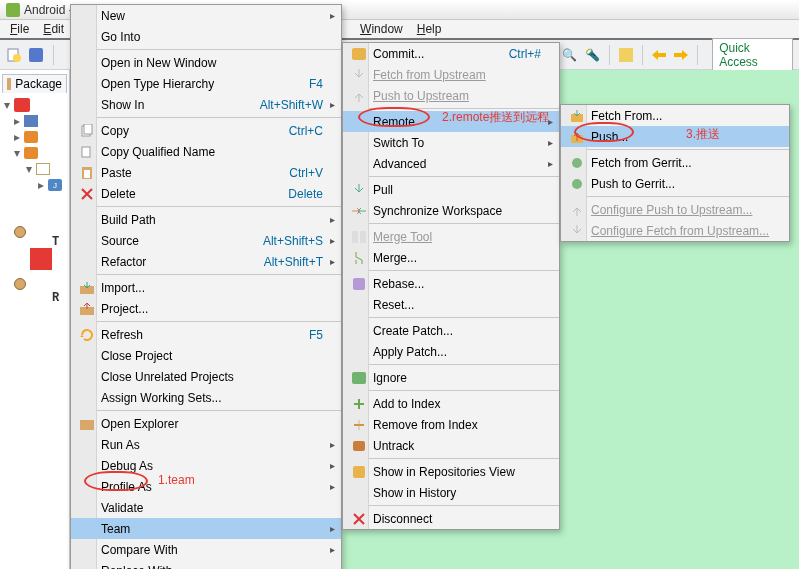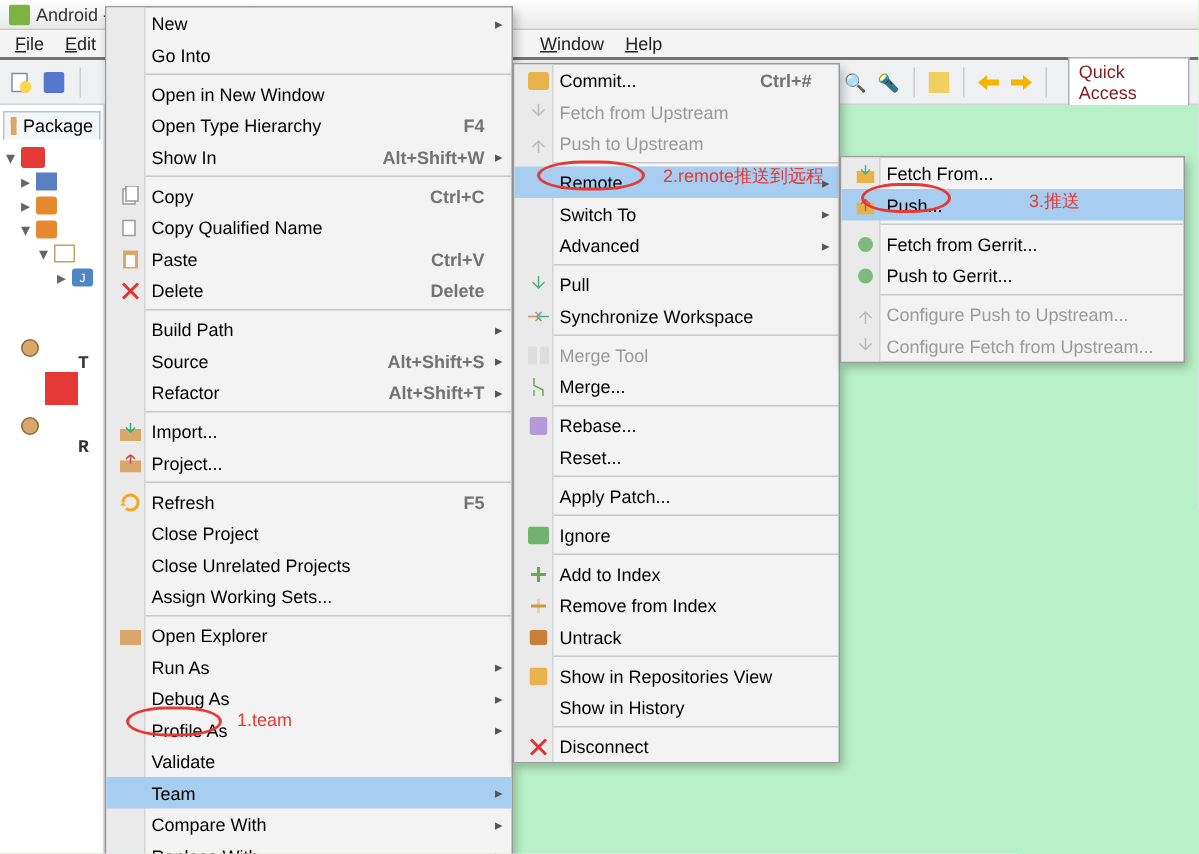--- a/index.html
+++ b/index.html
@@ -11,21 +11,21 @@
 
   .menubar { height:20px; background:#f4f4f4; display:flex; align-items:center; padding:0 4px; gap:2px; border-bottom:2px solid #737373;}
   .menubar .mi{padding:2px 6px; color:#222;}
   .menubar .mi u{text-decoration:underline;}
   .menubar .sp{flex:0 0 280px;}
 
   .toolbar { height:30px; background:#eef0f2; display:flex; align-items:center; padding:0 6px; gap:6px; border-bottom:1px solid #cfd4d8;}
   .toolbar .tb{width:18px;height:18px;display:flex;align-items:center;justify-content:center;}
   .toolbar .sep{width:1px;height:20px;background:#c8ccd0;margin:0 2px;}
   .toolbar .spacer{flex:1;}
-  .quick{border:1px solid #b0b0b0;background:#fff;padding:2px 6px;color:#7f1d1d;width:88px;margin-left:auto;}
+  .quick{border:1px solid #b0b0b0;background:#fff;padding:2px 6px;color:#15803d;width:88px;margin-left:auto;}
 
   .workspace{display:flex;height:calc(100% - 70px);}
   .sidebar{width:70px;background:#fff;border-right:1px solid #ccc;padding:4px 2px;}
   .pkgtab{display:flex;align-items:center;gap:4px;border:1px solid #b8c4d0;border-bottom:none;padding:2px 4px;background:#f4f6f8;}
   .tree{font-size:11px;margin-top:4px;}
   .tree .ln{display:flex;align-items:center;gap:2px;padding:1px 2px;}
   .tree .red{width:16px;height:14px;background:#e53935;border-radius:2px;}
   .tree .caret{width:8px;color:#666;}
   .tree .ico{width:14px;height:12px;}
   .tree .pe{background:#e58a2e;border-radius:2px;}
@@ -33,24 +33,24 @@
   .letter{position:absolute;font-weight:bold;font-family:"Courier New",monospace;}
 
   .editor{flex:1;background:#b8f1c7;position:relative;padding-top:160px;padding-left:8px;font-family:"Courier New",monospace;font-size:13px;color:#333;}
   .editor .kw{font-weight:bold;color:#7f0055;}
   .editor .str{color:#2a00ff;}
 
   
   .ctx{position:absolute;background:#f3f3f3;border:1px solid #9a9a9a;box-shadow:2px 3px 6px rgba(0,0,0,0.25);}
   .ctx .row{display:flex;align-items:center;height:21px;padding:0 18px 0 6px;position:relative;white-space:nowrap;}
   .ctx .row.hov{background:#a7cdf0;}
-  .ctx .row.dis{color:#9a9a9a;}
+  .ctx .row.dis{color:#9a9a9a;text-decoration:underline;}
   .ctx .ic{width:20px;display:flex;align-items:center;justify-content:center;margin-right:4px;}
   .ctx .lbl{flex:1;}
-  .ctx .sc{color:#737373;margin-left:20px;font-weight:bold;}
+  .ctx .sc{color:#0369a1;margin-left:20px;}
   .ctx .sub::after{content:"▸";position:absolute;right:6px;color:#555;font-size:10px;}
   .ctx hr{border:none;border-top:1px solid #c8c8c8;margin:2px 0 2px 26px;}
   .ctx .gutter{position:absolute;left:0;top:0;bottom:0;width:26px;background:#eaeaea;border-right:1px solid #d4d4d4;}
 
   .annot{position:absolute;color:#e53935;font-size:12px;font-family:"Microsoft YaHei","Segoe UI",sans-serif;pointer-events:none;}
   .ring{position:absolute;border:2px solid #e53935;border-radius:50%/60%;pointer-events:none;}
 </style>
 </head>
 <body>
 
@@ -454,20 +454,24 @@
         </span>
         <span class="lbl">Rebase...</span>
       </div>
     <div class="row">
         <span class="ic"></span>
         <span class="lbl">Reset...</span>
       </div>
     <hr>
     <div class="row">
         <span class="ic"></span>
+        <span class="lbl">Create Patch...</span>
+      </div>
+    <div class="row">
+        <span class="ic"></span>
         <span class="lbl">Apply Patch...</span>
       </div>
     <hr>
     <div class="row">
         <span class="ic">
           <svg width="14" height="12">
             <rect width="14" height="12" fill="#6fb36f" rx="2"></rect>
           </svg>
         </span>
         <span class="lbl">Ignore</span>

